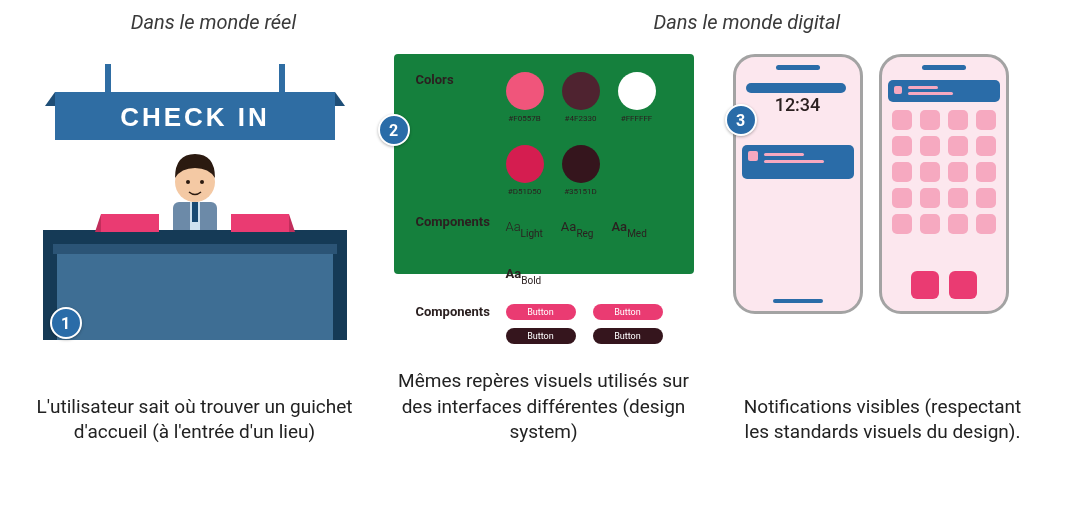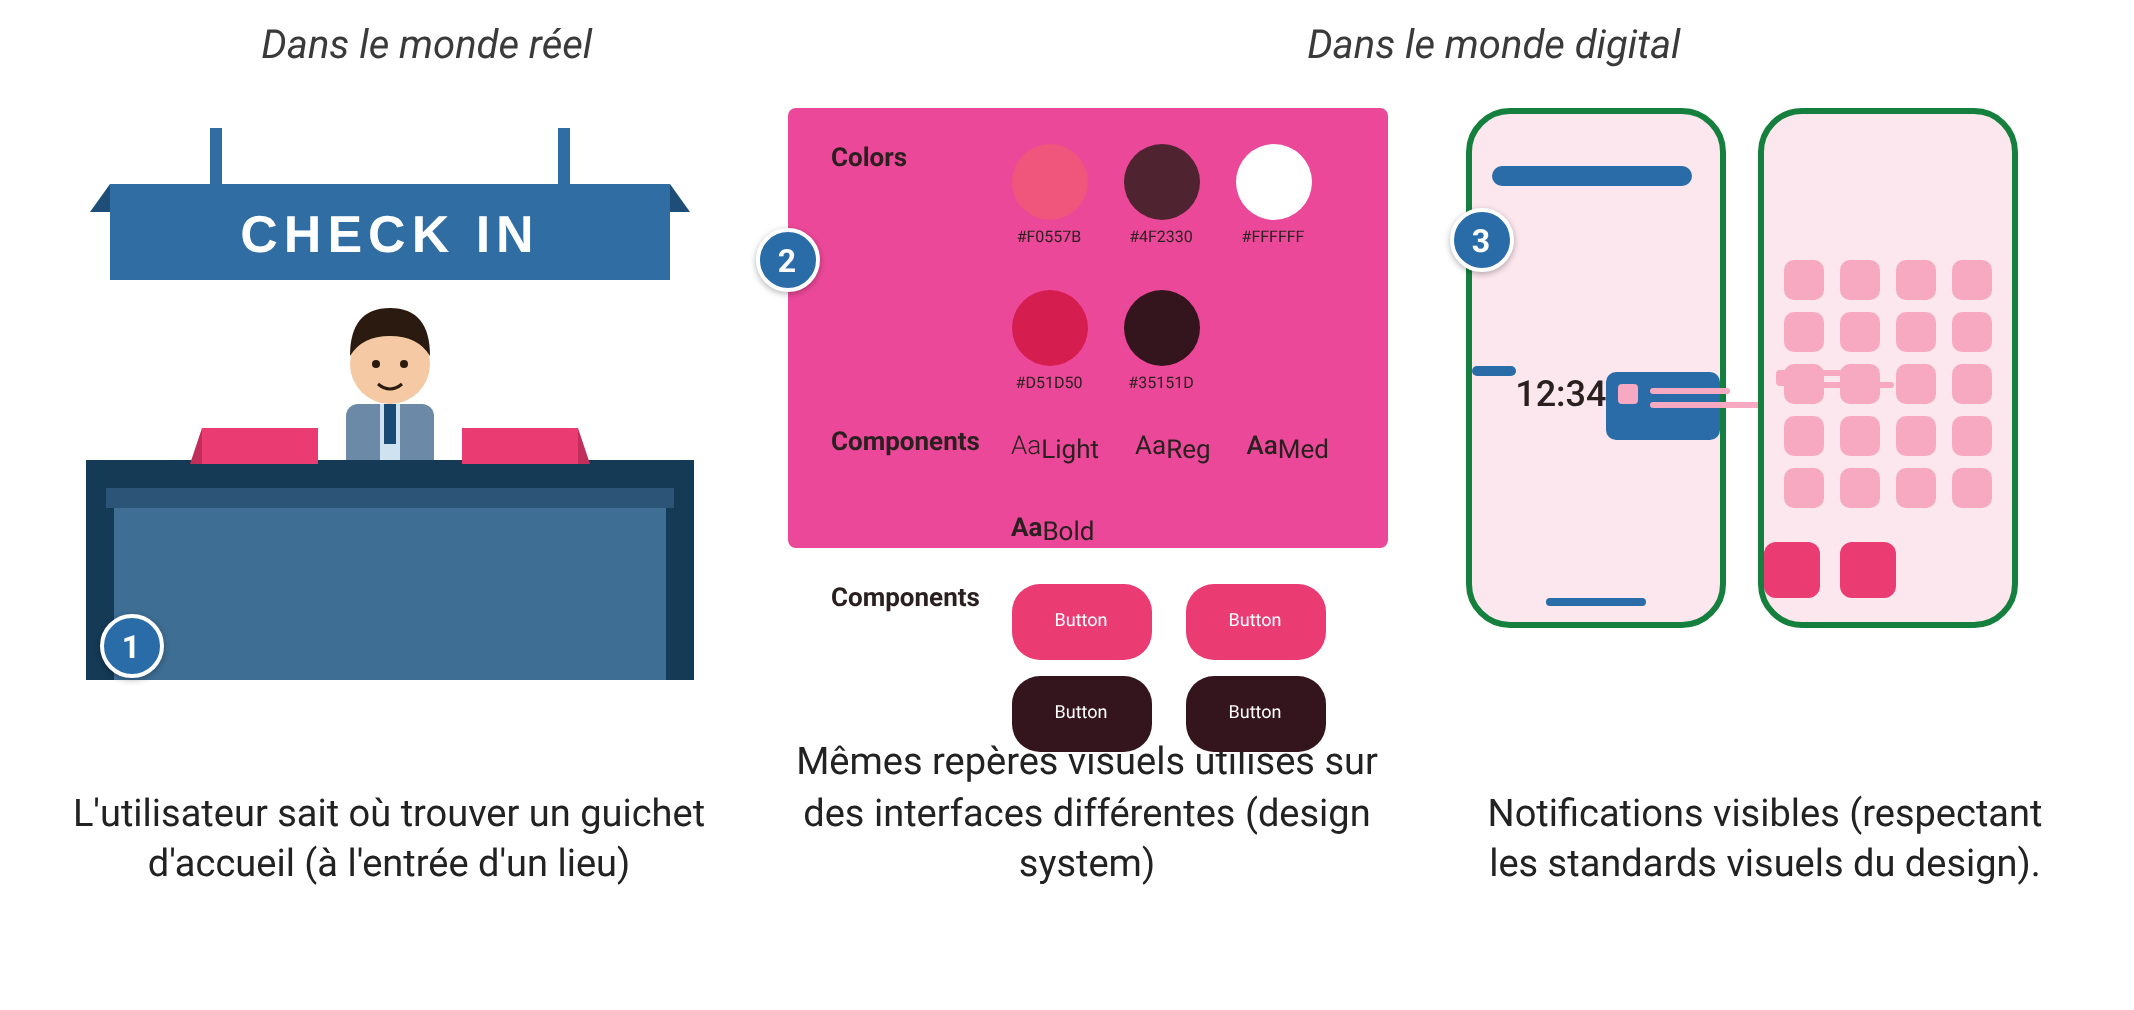--- a/index.html
+++ b/index.html
@@ -48,55 +48,55 @@
 
   
   .p1 { width: 320px; }
   .p1 .badge { bottom: 5px; left: 15px; }
   .checkin-svg { width: 320px; height: 290px; }
 
   
   .p2 { width: 300px; }
   .p2 .badge { top: 60px; left: -16px; }
   .ds-card {
-    background: #ec4899;
+    background: #15803d;
     width: 300px;
     height: 220px;
     padding: 18px 22px;
     border-radius: 4px;
   }
   .ds-row { display: flex; align-items: flex-start; margin-bottom: 18px; }
   .ds-label { font-weight: bold; font-size: 13px; color: #2b2020; width: 90px; }
   .ds-content { flex: 1; display: flex; flex-wrap: wrap; gap: 22px 18px; }
   .color-item { display: flex; flex-direction: column; align-items: center; }
   .swatch { width: 38px; height: 38px; border-radius: 50%; }
   .swatch-label { font-size: 8px; color: #2b2020; margin-top: 4px; }
   .typo-item { display: flex; align-items: center; }
   .typo-sample { font-size: 13px; color: #2b2020; }
-  .typo-label { font-size: 13px; color: #2b2020; margin-top: 4px; }
+  .typo-label { font-size: 10px; color: #2b2020; margin-top: 14px; }
   .btn-grid { display: grid; grid-template-columns: 1fr 1fr; gap: 8px; }
   .ds-btn {
     border-radius: 14px;
     font-size: 9px;
     color: #fff;
-    padding: 14px 10px;
+    padding: 3px 10px;
     text-align: center;
     width: 70px;
   }
 
   
   .p3 { width: 300px; display:flex; flex-direction:row; gap: 16px; position:relative; }
   .p3 .badge { top: 50px; left: -8px; }
   .phone {
     width: 130px; height: 260px;
-    border: 3px solid #15803d;
+    border: 3px solid #a3a3a3;
     border-radius: 22px;
     background: #fce7ee;
     position: relative;
-    display:flex; flex-direction:row; align-items:center;
+    display:flex; flex-direction:column; align-items:center;
     padding-top: 8px;
   }
   .notch { width: 44px; height: 5px; background:#2a6ca8; border-radius:3px; margin-bottom:6px; }
   .phone-time { font-size: 18px; font-weight: 500; color:#2b2020; margin-top:18px; }
   .notif-pill {
     width: 100px; height: 10px; background:#2a6ca8; border-radius:5px;
     position:absolute; top:26px; left:10px;
   }
   .notif-card {
     width: 112px; height: 34px; background:#2a6ca8; border-radius:5px;

